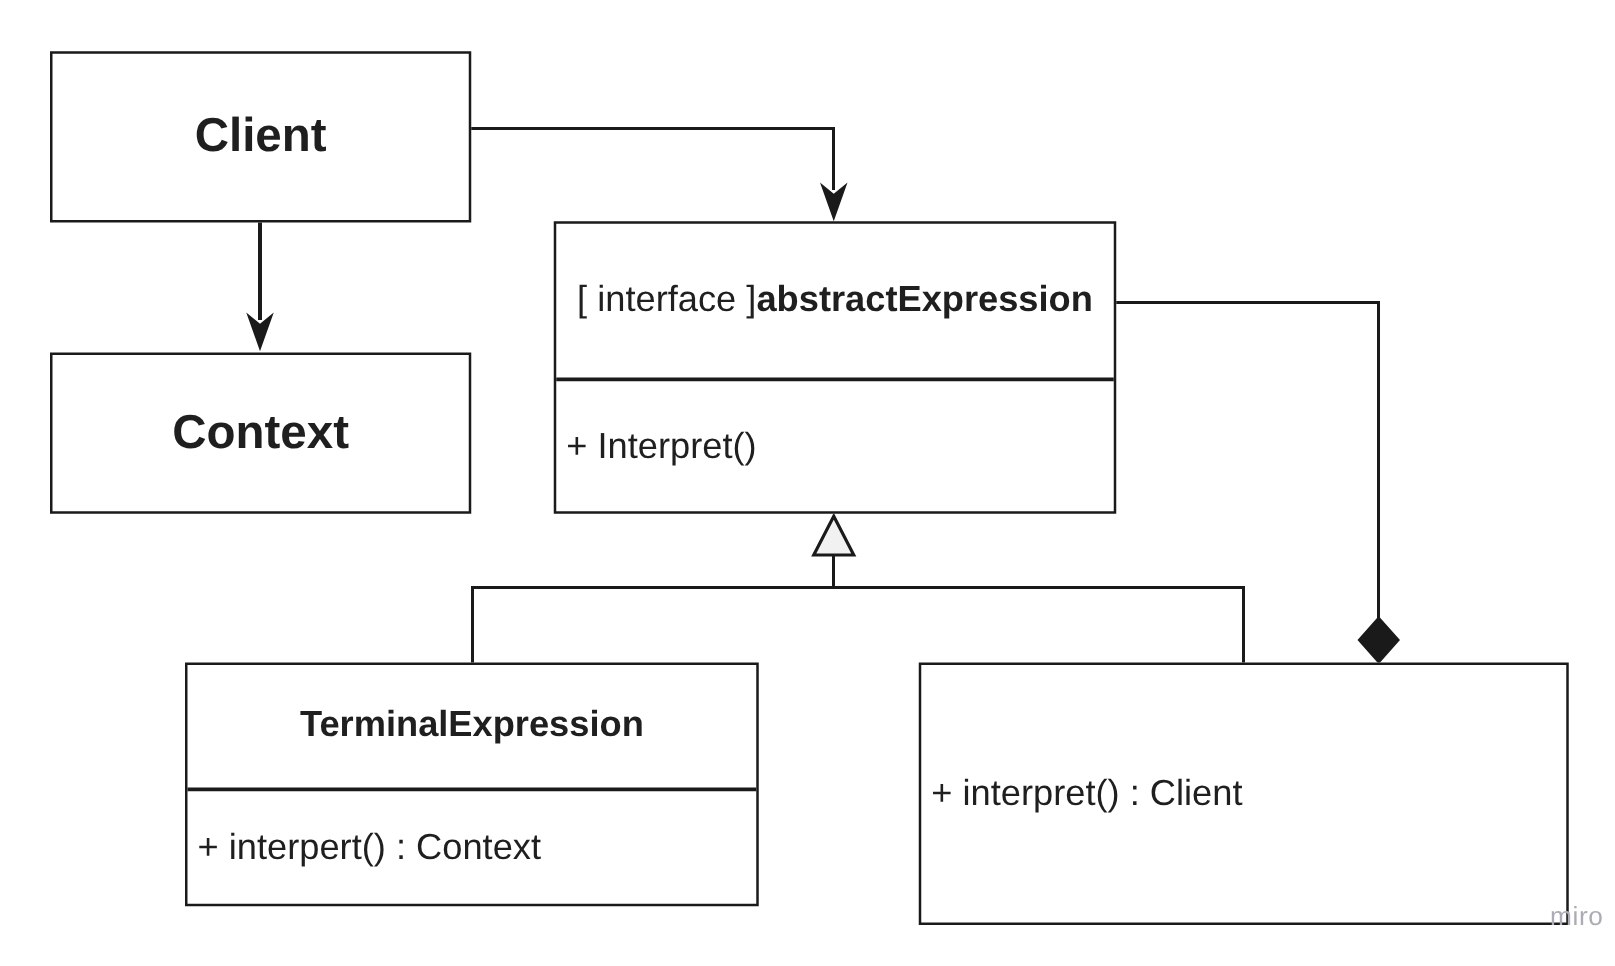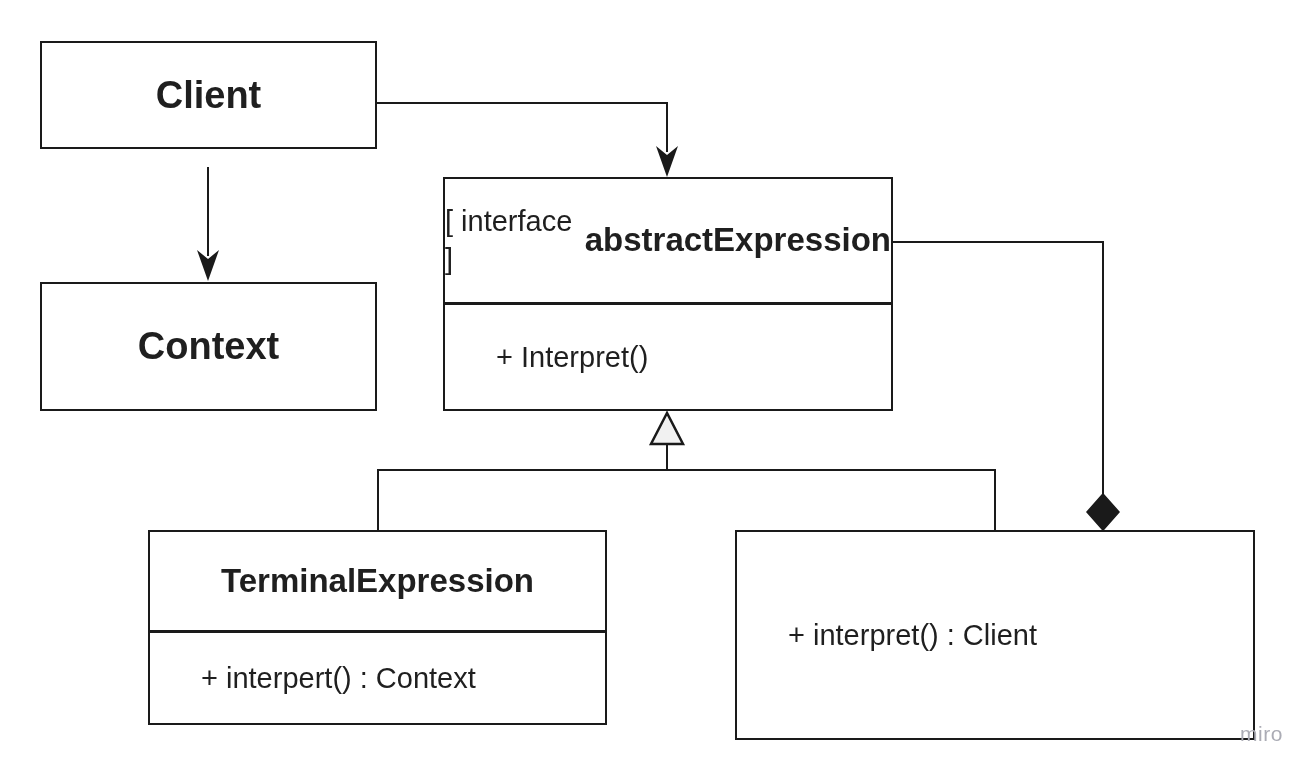--- a/index.html
+++ b/index.html
@@ -63,32 +63,31 @@
     flex-direction: row;
     align-items: center;
     justify-content: center;
     line-height: 1.3;
   }
   .stereotype {
     font-size: 29px;
     font-weight: normal;
   }
   .class-name {
-    font-size: 33px;
+    font-size: 29px;
     font-weight: bold;
   }
   .class-body {
     flex: 1;
     display: flex;
     align-items: center;
     box-sizing: border-box;
     padding-left: 8px;
     font-size: 29px;
     font-weight: normal;
-    margin-left: 43px;
   }
   .watermark {
     position: absolute;
     left: 1240px;
     top: 722px;
     font-size: 21px;
     color: #abacb5;
     letter-spacing: 0.5px;
   }
 </style>
@@ -114,21 +113,21 @@
       <path class="line" d="M 378 530 V 470 H 995 V 530"></path>
       <polygon class="triangle" points="667,413 651,444 683,444"></polygon>
     </g>
 
     <g>
       <path class="line" d="M 893 242 H 1103 V 496"></path>
       <polygon class="diamond" points="1103,494 1119,512 1103,530 1087,512"></polygon>
     </g>
   </svg>
 
-  <div class="uml-class single-title" style="left:40px; top:41px; width:337px; height:108px;">
+  <div class="uml-class single-title" style="left:40px; top:41px; width:337px; height:137px;">
     <span>Client</span>
   </div>
 
   <div class="uml-class single-title" style="left:40px; top:282px; width:337px; height:129px;justify-content:center;">
     <span>Context</span>
   </div>
 
   <div class="uml-class" style="left:443px; top:177px; width:450px; height:234px;">
     <div class="class-header" style="height:126px;">
       <div class="stereotype">[ interface ]</div>

